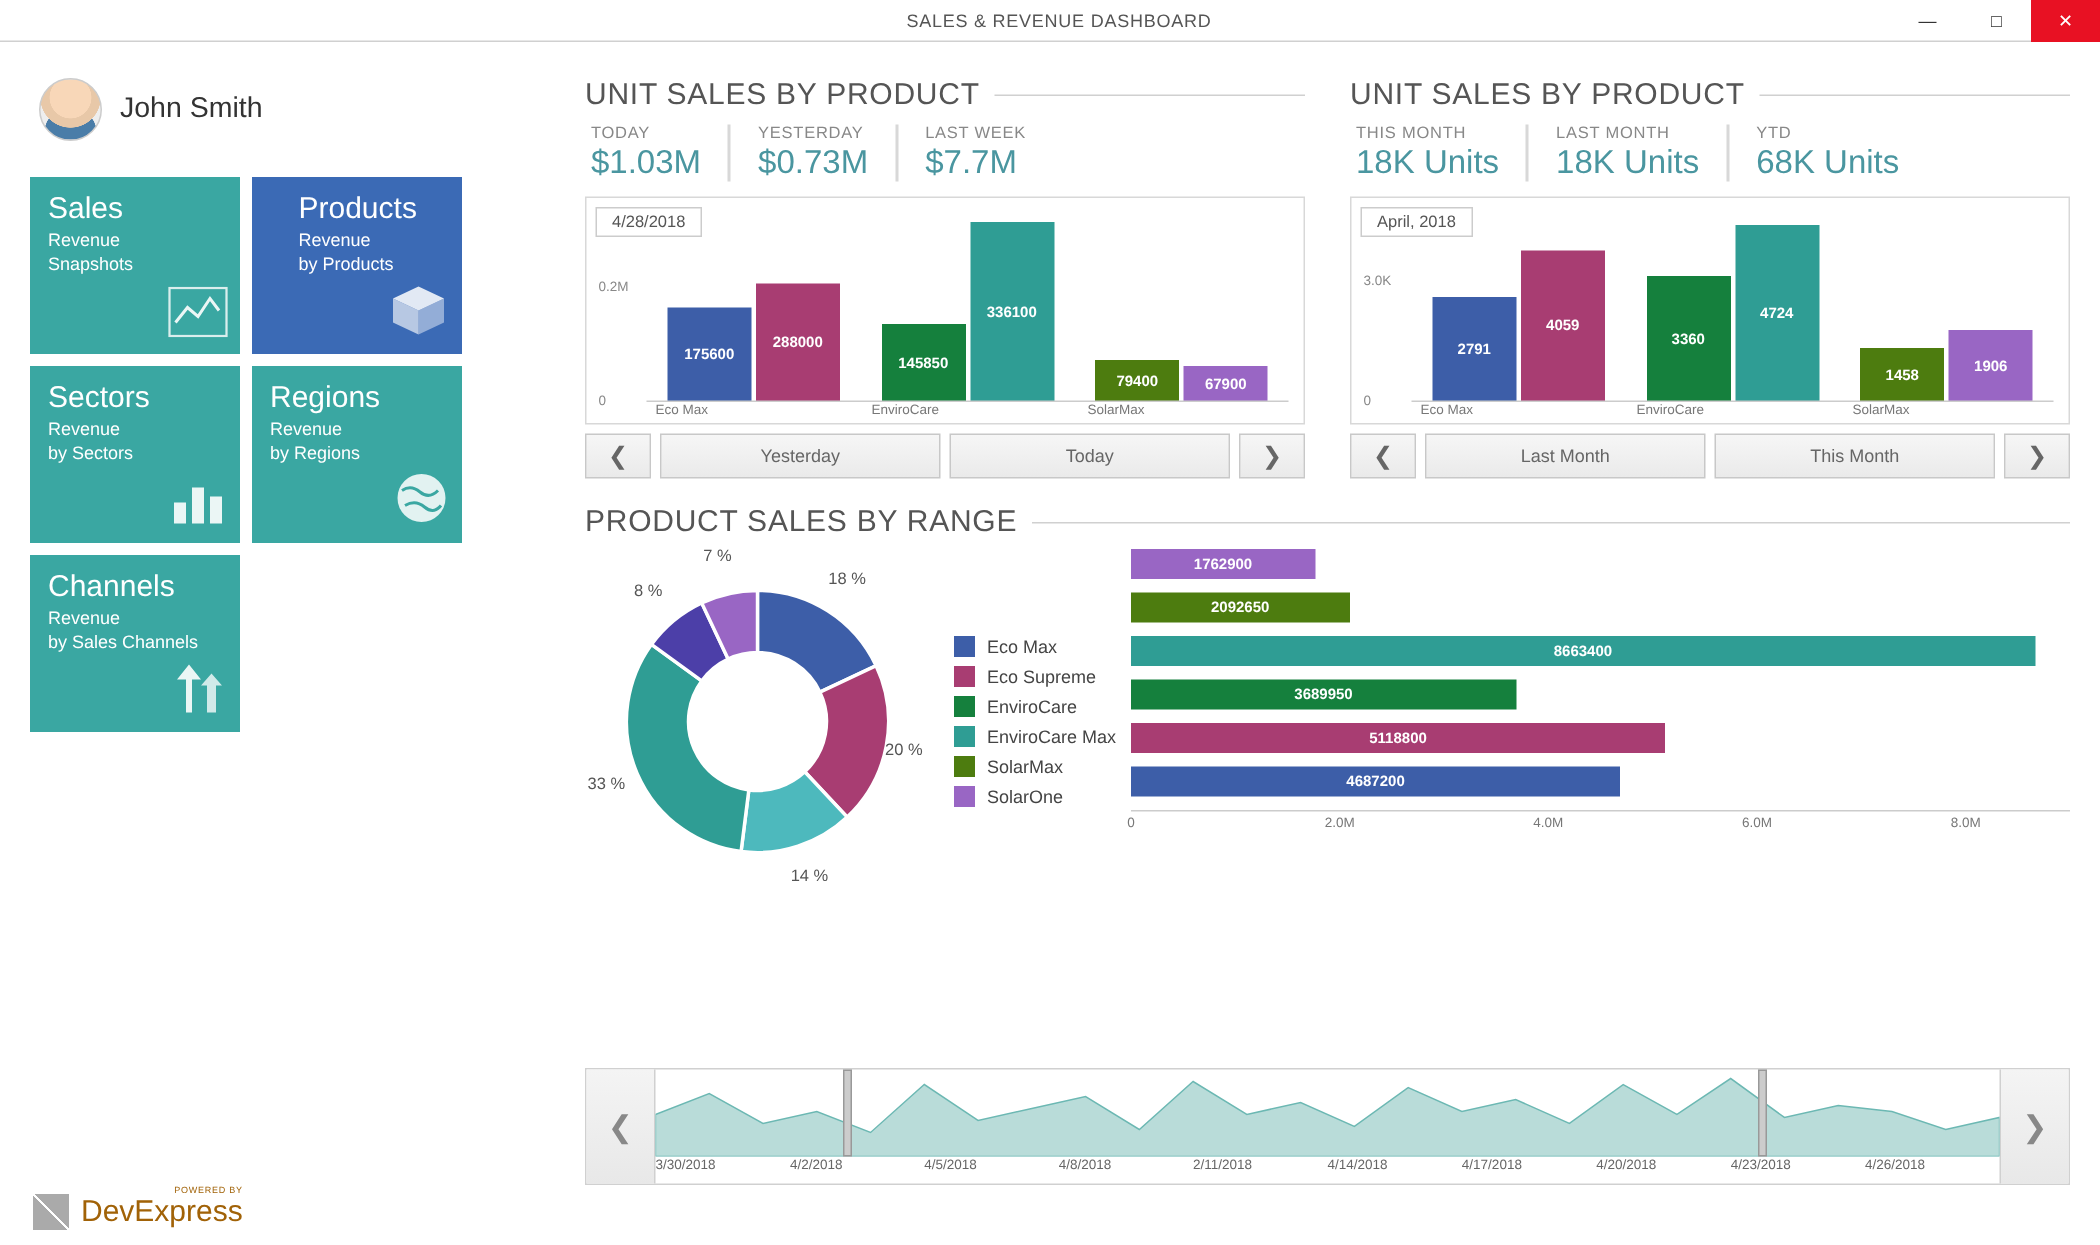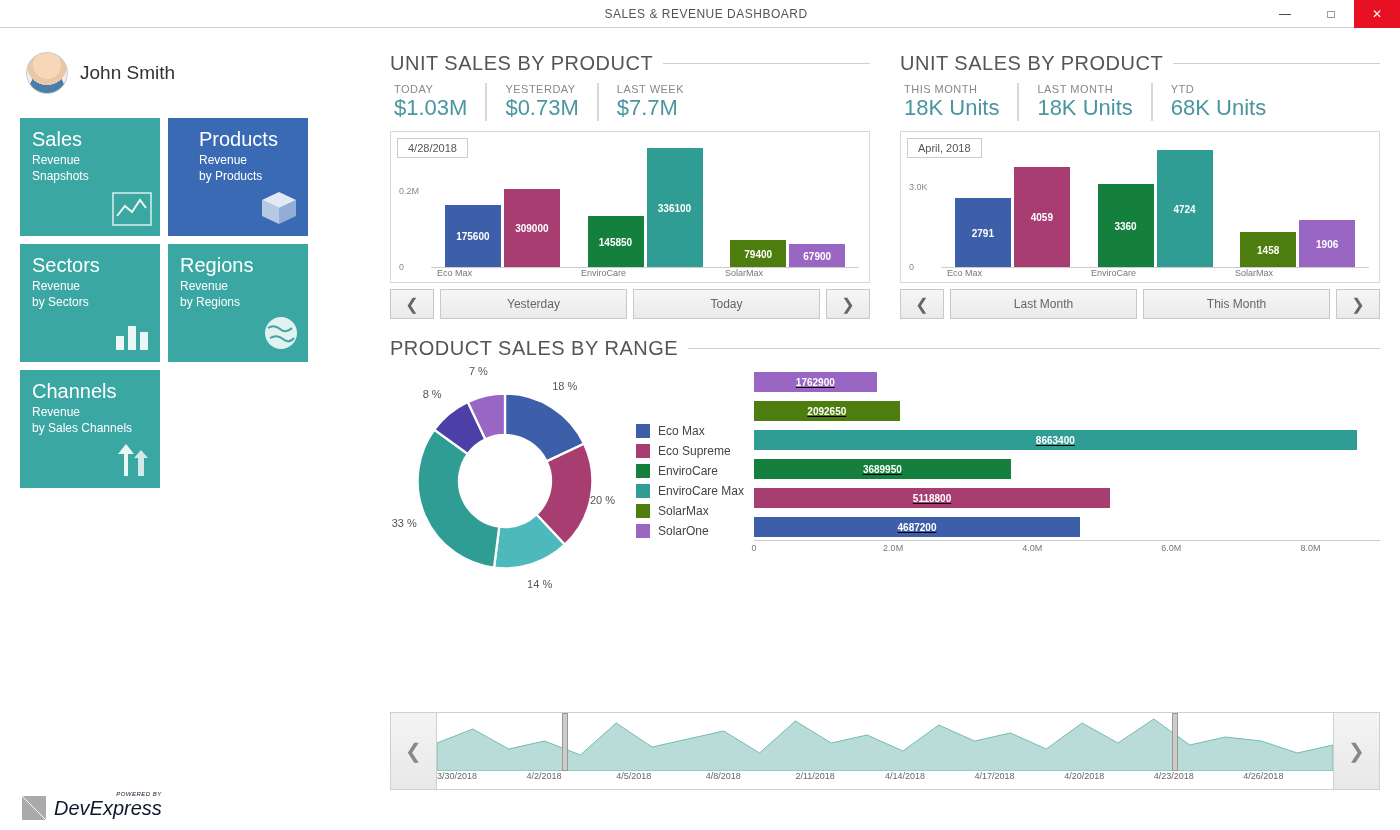--- a/index.html
+++ b/index.html
@@ -46,35 +46,35 @@
   .panel2 { margin-top:18px; }
   .rangewrap { display:flex; gap:10px; margin-top:6px; }
   .donutarea { display:flex; align-items:center; gap:16px; }
   .donut { width:230px; height:230px; position:relative; }
   .donut svg { width:100%; height:100%; }
   .dlabel { position:absolute; font-size:11px; color:#555; }
   .legend { font-size:12px; color:#444; }
   .legend div { display:flex; align-items:center; gap:8px; margin:6px 0;}
   .swatch { width:14px; height:14px; }
   .hbar-chart { flex:1; }
-  .hrow { display:flex; align-items:flex-end; height:26px; margin-bottom:3px;text-decoration:underline;}
+  .hrow { display:flex; align-items:flex-start; height:26px; margin-bottom:3px;}
   .hbar { height:20px; color:#fff; font-size:10px; display:flex; align-items:center; justify-content:center; font-weight:600;}
   .hxaxis { position:relative; height:20px; border-top:1px solid #ccc; margin-top:2px; }
   .hxaxis span { position:absolute; font-size:9px; color:#777; top:2px; transform:translateX(-50%);}
   .timeline { display:flex; align-items:stretch; margin-top:14px; height:78px; border:1px solid #d0d0d0; }
   .tlbtn { width:46px; border-right:1px solid #d0d0d0; display:flex; align-items:center; justify-content:center; font-size:20px; color:#888; background:linear-gradient(#f4f4f4,#e8e8e8); cursor:pointer;}
   .tlbtn.right { border-right:none; border-left:1px solid #d0d0d0; }
   .tlchart { flex:1; position:relative; }
   .tlchart svg { width:100%; height:58px; display:block; }
   .tldates { display:flex; font-size:9px; color:#666; }
   .tldates span { flex:1; text-align:left; }
   .tlhandle { position:absolute; top:0; width:6px; height:58px; background:#ccc; border:1px solid #999;}
   .brand { position:absolute; left:22px; bottom:10px; display:flex; align-items:center; gap:8px; color:#999;}
   .brand .logo { width:24px; height:24px; background:linear-gradient(45deg,#aaa 0 48%, transparent 48% 52%, #aaa 52%); }
-  .brand .txt { font-size:20px; font-weight:400; color:#0f172a; position:relative;font-style:italic;}
+  .brand .txt { font-size:20px; font-weight:400; color:#a16207; position:relative;}
   .brand .txt .pwr { position:absolute; top:-6px; right:0; font-size:6px; letter-spacing:0.5px;}
   
   .c0{background:#3d5ea8}.c1{background:#a83d72}.c2{background:#15803d}.c3{background:#2f9d94}.c4{background:#4d7c0f}.c5{background:#9966c4}
 </style>
 </head>
 <body>
 
 <div class="titlebar">
   <div class="title">SALES &amp; REVENUE DASHBOARD</div>
   <div class="wincontrols">
@@ -159,21 +159,21 @@
             </div>
           </div>
         <div class="chartbox">
           <div class="datebadge">4/28/2018</div>
           <div class="bars" id="daily-bars">
             <div class="ytick" style="bottom:72px">0.2M</div>
             <div class="ytick" style="bottom:-4px">0</div>
             <div class="axisline"></div>
           <div class="barwrap">
                 <div class="bar c0" style="height: 63px;">175600</div>
-                <div class="bar c1" style="height: 79px;">309000</div>
+                <div class="bar c1" style="height: 79px;">288000</div>
               </div>
               <div class="barwrap">
                 <div class="bar c2" style="height: 52px;">145850</div>
                 <div class="bar c3" style="height: 120px;">336100</div>
               </div>
               <div class="barwrap">
                 <div class="bar c4" style="height: 28px;">79400</div>
                 <div class="bar c5" style="height: 24px;">67900</div>
               </div>
             </div>

